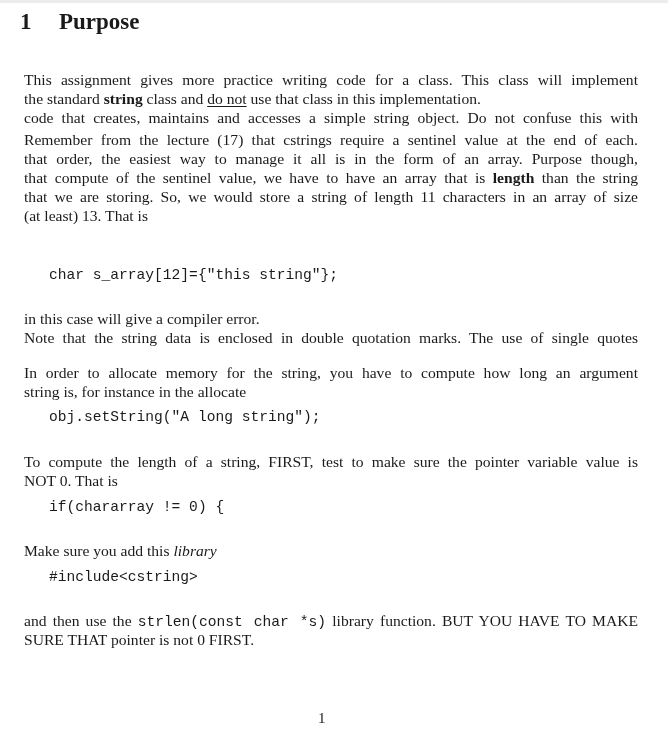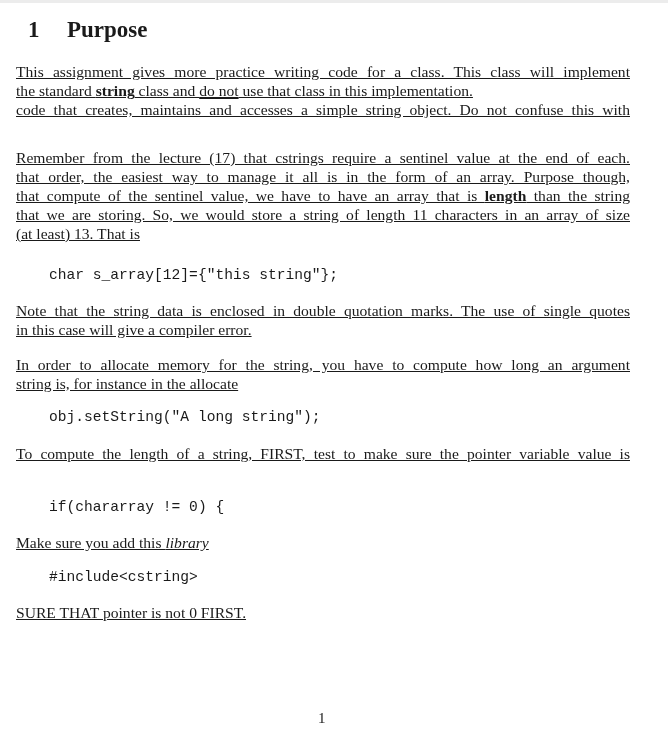--- a/index.html
+++ b/index.html
@@ -24,42 +24,41 @@
     .page {
       position: absolute;
       left: 16px;
       top: 0;
       width: 614px;
     }
     .section-heading {
       position: absolute;
       left: 0;
       top: 4px;
-      margin: 12px;
+      margin: 4px;
       font-family: "Liberation Serif", "DejaVu Serif", serif;
       font-weight: bold;
       font-size: 23px;
       line-height: 28px;
       white-space: nowrap;
     }
     .section-heading .num {
       display: inline-block;
       width: 39px;
     }
     .para {
       position: absolute;
       left: 0;
       width: 614px;
-      margin: 0;
+      margin: 8px;
       font-family: "Liberation Serif", "DejaVu Serif", serif;
       font-size: 15.6px;
       line-height: 19px;
       text-align: justify;
       text-align-last: left;
-      text-decoration: underline;
     }
     .para .line {
       display: block;
       text-align: justify;
       text-align-last: justify;
       white-space: nowrap;
       height: 19px;
     }
     .para .line.last {
       text-align-last: left;
@@ -99,53 +98,55 @@
   <h1 class="section-heading">
     <span class="num">1</span><span>Purpose</span>
   </h1>
 
   <p class="para" style="top:62px">
     <span class="line">This assignment gives more practice writing code for a class.  This class will implement</span>
     <span class="line last"><span>the standard </span><span class="b">string</span><span> class and </span><span class="u">do not</span><span> use that class in this implementation.</span></span>
     <span class="line">code that creates, maintains and accesses a simple string object. Do not confuse this with</span>
   </p>
 
-  <p class="para" style="top:148px">
+  <p class="para" style="top:122px">
     <span class="line">Remember from the lecture (17) that cstrings require a sentinel value at the end of each.</span>
     <span class="line">that order, the easiest way to manage it all is in the form of an array. Purpose though,</span>
     <span class="line"><span>that compute of the sentinel value, we have to have an array that is </span><span class="b">length</span><span> than the string</span></span>
     <span class="line">that we are storing. So, we would store a string of length 11 characters in an array of size</span>
     <span class="line last">(at least) 13. That is</span>
   </p>
 
   <pre class="code" style="top:266px">char s_array[12]={"this string"};</pre>
 
   <p class="para" style="top:301px">
+    <span class="line last">in this case will give a compiler error.</span>
     <span class="line">Note that the string data is enclosed in double quotation marks.  The use of single quotes</span>
-    <span class="line last">in this case will give a compiler error.</span>
   </p>
 
   <p class="para" style="top:355px">
     <span class="line">In order to allocate memory for the string, you have to compute how long an argument</span>
     <span class="line last">string is, for instance in the allocate</span>
   </p>
 
   <pre class="code" style="top:408px">obj.setString("A long string");</pre>
 
   <p class="para" style="top:444px">
     <span class="line">To compute the length of a string, FIRST, test to make sure the pointer variable value is</span>
+    <span class="line last">NOT 0. That is</span>
   </p>
 
   <pre class="code" style="top:498px">if(chararray != 0) {</pre>
 
   <p class="para" style="top:533px">
     <span class="line last"><span>Make sure you add this </span><span class="i">library</span></span>
   </p>
 
   <pre class="code" style="top:568px">#include&lt;cstring&gt;</pre>
 
   <p class="para" style="top:603px">
+    <span class="line"><span>and then use the </span><span class="mono">strlen(const char *s)</span><span> library function.  BUT YOU HAVE TO MAKE</span></span>
     <span class="line last">SURE THAT pointer is not 0 FIRST.</span>
   </p>
 
 </div>
 
 <div class="page-number">1</div>
 
 </body></html>

